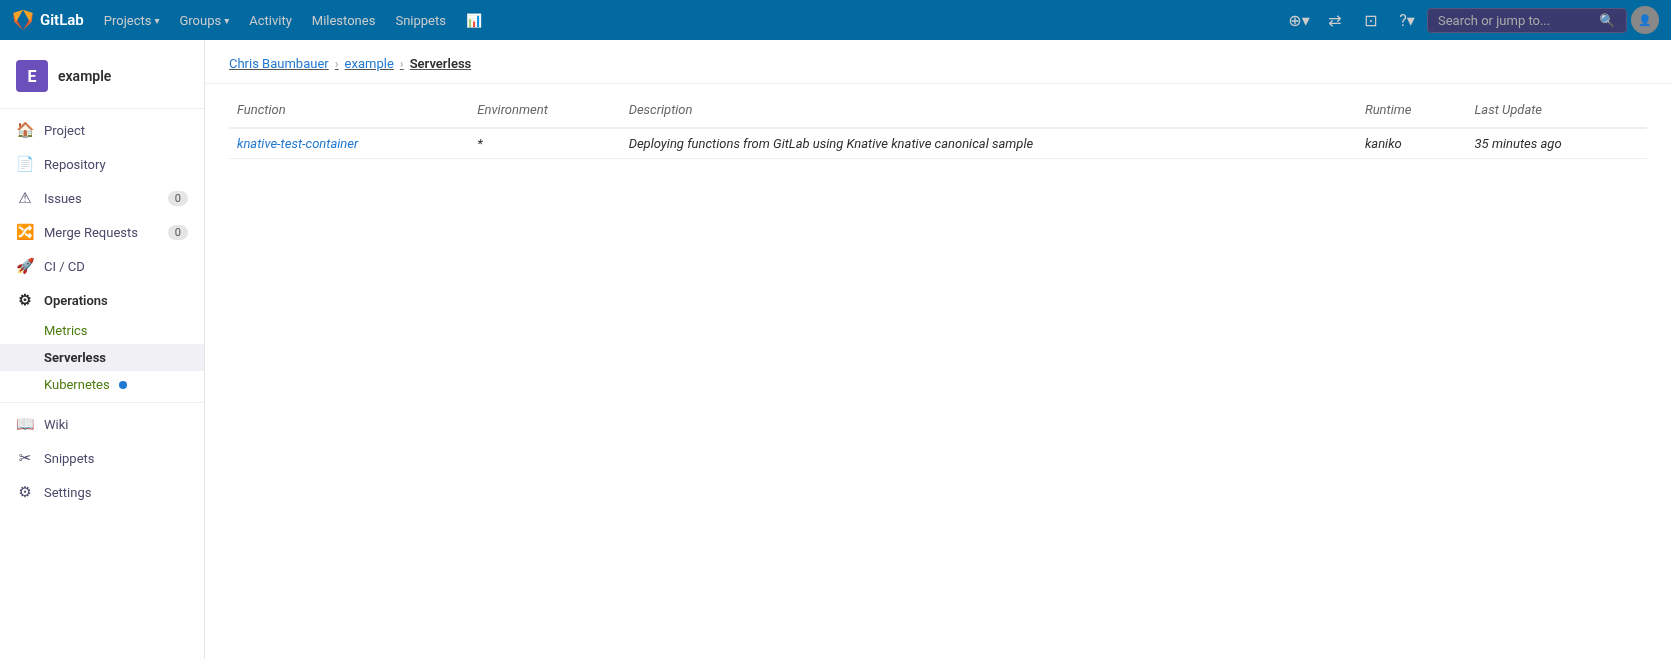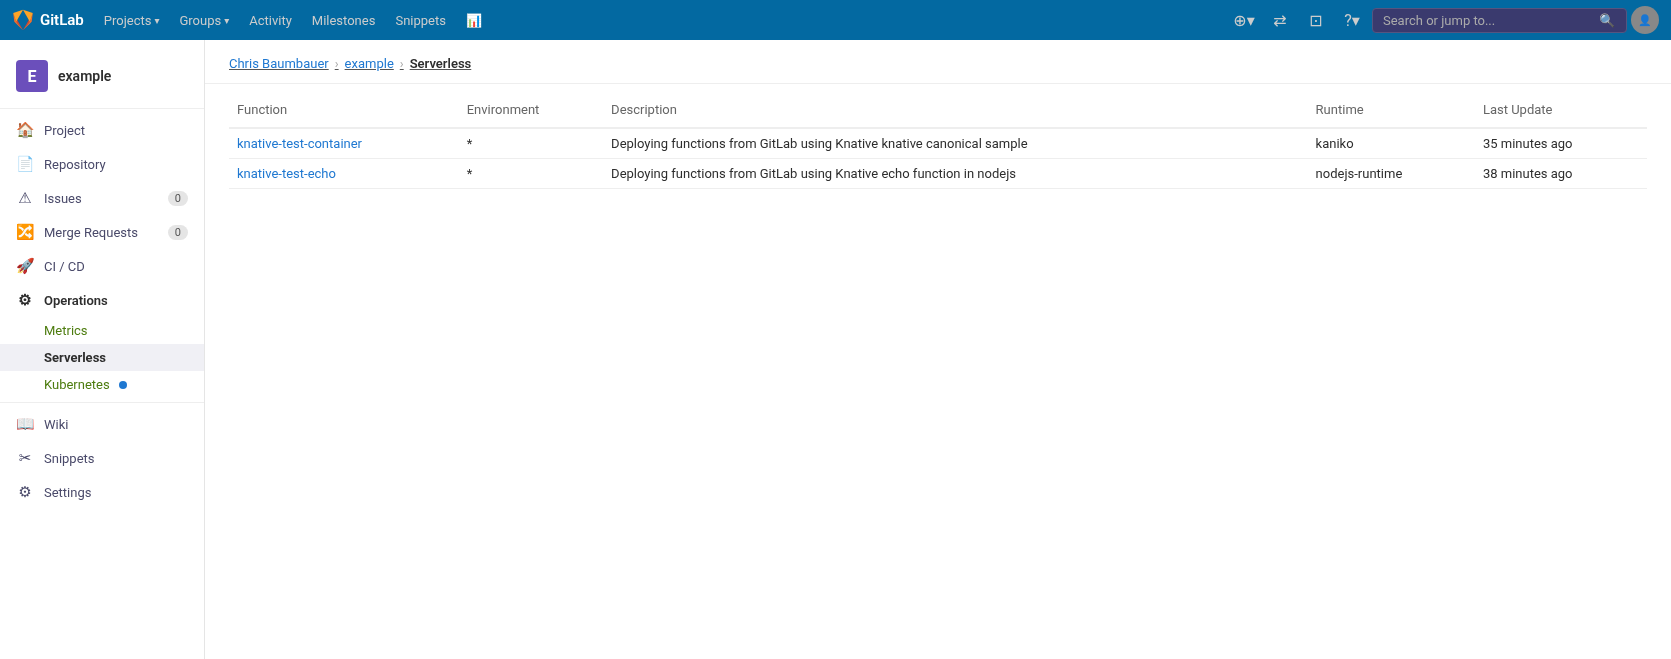--- a/index.html
+++ b/index.html
@@ -37,21 +37,21 @@
     }
     .topnav-item .chevron { font-size: 10px; }
     .topnav-spacer { flex: 1; }
     .topnav-search {
       background: #3a3a6e;
       border: 1px solid #555580;
       border-radius: 4px;
       color: #ccc;
       font-size: 13px;
       padding: 4px 10px;
-      width: 255px;
+      width: 200px;
       display: flex;
       align-items: center;
       justify-content: space-between;
       cursor: text;
     }
     .topnav-search span { color: #aaa; }
     .topnav-icon-btn {
       width: 32px;
       height: 32px;
       display: flex;
@@ -149,21 +149,21 @@
       display: flex;
       gap: 6px;
       border-bottom: 1px solid #eee;
       text-decoration: underline;
     }
     .breadcrumb a { color: #1f78d1; text-decoration: none; cursor: pointer; }
     .breadcrumb-sep { color: #aaa; }
     .breadcrumb-current { font-weight: 600; color: #2e2e2e; }
 
     
-    .table-container { padding: 0 24px; }
+    .table-container { padding: 0 24px; font-style: italic; }
     table { width: 100%; border-collapse: collapse; margin-top: 8px; }
     thead th {
       text-align: left;
       padding: 10px 8px;
       font-size: 13px;
       font-weight: 400;
       color: #666;
       border-bottom: 2px solid #eee;
     }
     tbody tr td {
@@ -326,24 +326,17 @@
           </tr>
         </thead>
         <tbody>
           <tr>
             <td><a class="fn-link">knative-test-container</a></td>
             <td>*</td>
             <td>Deploying functions from GitLab using Knative knative canonical sample</td>
             <td>kaniko</td>
             <td>35 minutes ago</td>
           </tr>
-          <tr>
-            <td><a class="fn-link">knative-test-echo</a></td>
-            <td>*</td>
-            <td>Deploying functions from GitLab using Knative echo function in nodejs</td>
-            <td>nodejs-runtime</td>
-            <td>38 minutes ago</td>
-          </tr>
         </tbody>
       </table>
     </div>
   </main>
 </div>
 
 </body></html>

